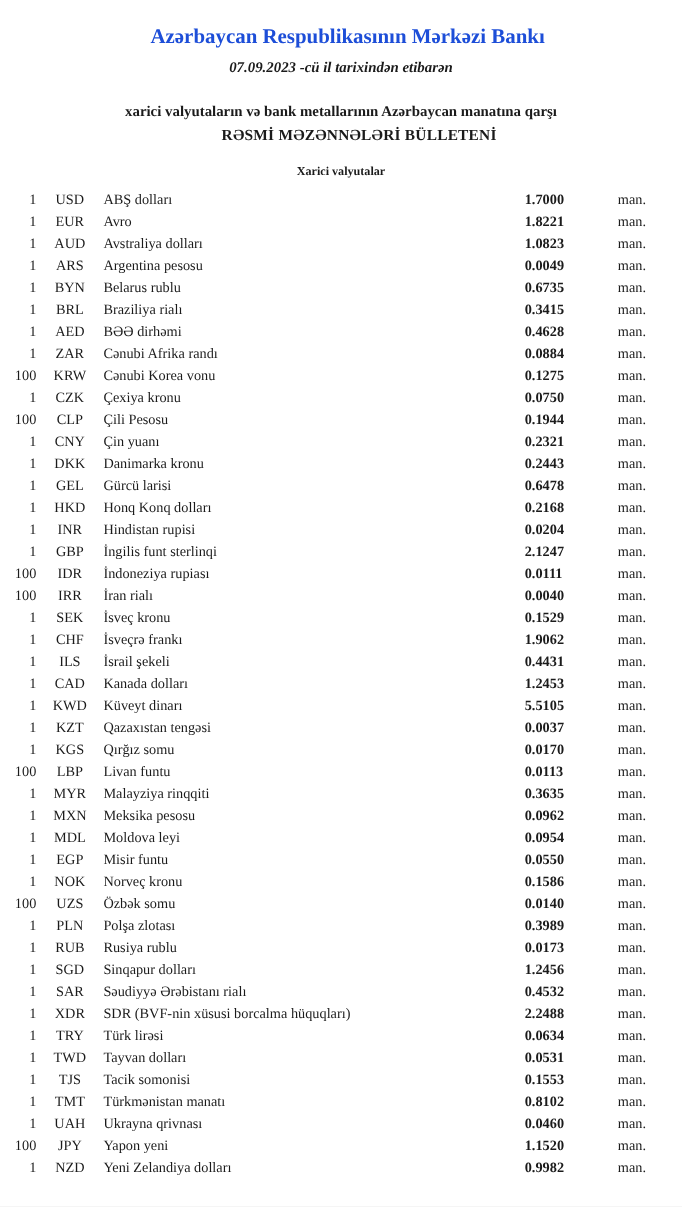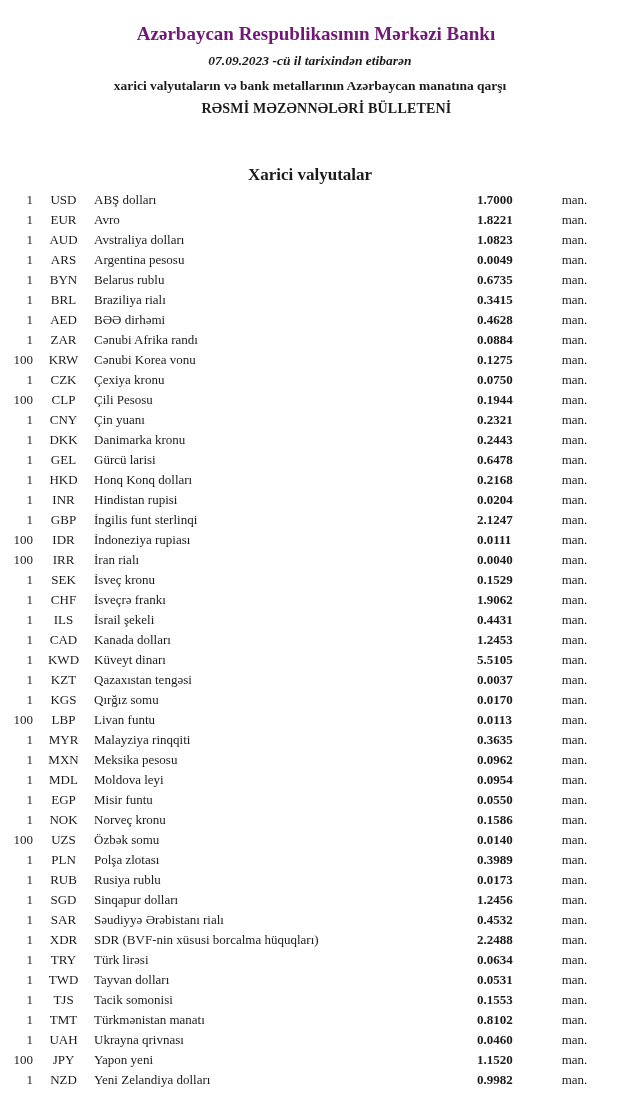--- a/index.html
+++ b/index.html
@@ -19,50 +19,50 @@
     box-sizing: border-box;
   }
   .doc-header {
     text-align: center;
     padding-top: 22px;
   }
   .doc-title {
     font-size: 19px;
     font-weight: bold;
     line-height: 24px;
-    color: #701a75;
+    color: #1d4ed8;
     margin-left: 12px;
   }
   .doc-date {
     font-size: 13.5px;
     font-weight: bold;
     line-height: 16px;
     margin-top: 7px;
     font-style: italic;
   }
   .doc-subtitle {
     font-size: 13.5px;
     font-weight: bold;
     line-height: 16px;
-    margin-top: 9px;
+    margin-top: 24px;
   }
   .doc-bulletin {
     font-size: 14px;
     font-weight: bold;
     line-height: 17px;
     margin-top: 6px;
     letter-spacing: 0.2px;
     padding-left: 33px;
   }
   .section-title {
     text-align: center;
-    font-size: 17px;
+    font-size: 11px;
     font-weight: bold;
     line-height: 16px;
-    margin-top: 50px;
+    margin-top: 16px;
   }
   .rates-table {
     margin-top: 7px;
   }
   .rate-row {
     display: flex;
     height: 20px;
     line-height: 20px;
     font-size: 13px;
     padding-right: 27px;

